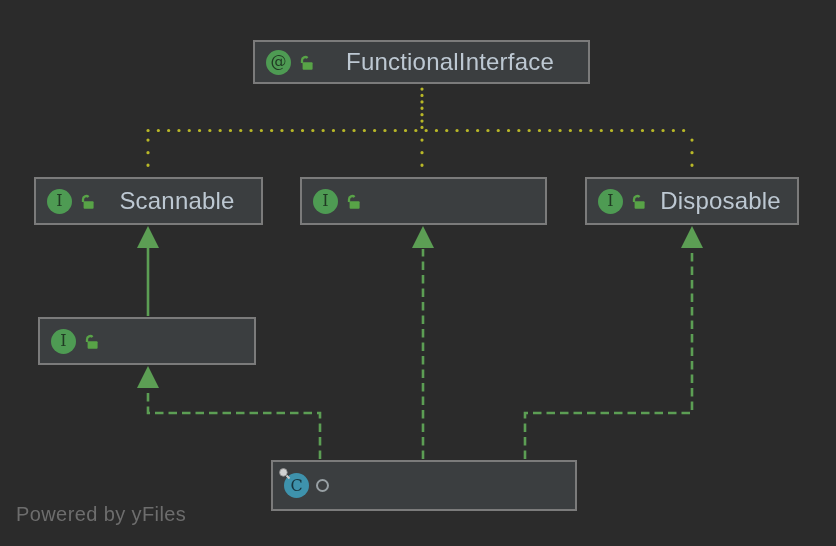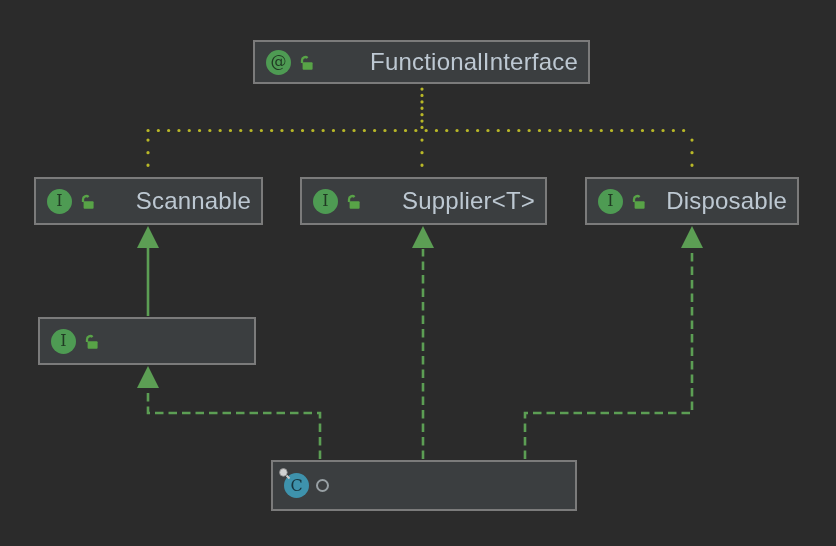--- a/index.html
+++ b/index.html
@@ -14,21 +14,21 @@
   .node{
     position:absolute;
     background:#3b3e40;
     border:2px solid #7b7b7b;
     box-sizing:border-box;
     display:flex;align-items:center;
     padding:0 10px 0 11px;gap:7px;
     color:#bdc8d2;font-size:24px;
     cursor:default;
   }
-  .node .label{flex:1;text-align:right;white-space:nowrap;letter-spacing:0.2px;}
+  .node .label{flex:1;text-align:center;white-space:nowrap;letter-spacing:0.2px;}
   .circle{
     width:25px;height:25px;border-radius:50%;
     display:flex;align-items:center;justify-content:center;
     font-family:"DejaVu Serif", serif;
     font-size:16px;line-height:1;flex:0 0 auto;
     position:relative;
   }
   .circle.green{background:#4e9b53;color:#203a23;}
   .circle.teal{background:#3e92ac;color:#173640;}
   .circle .pin{position:absolute;left:-6px;top:-6px;}
@@ -99,21 +99,20 @@
   </div>
 
   <div class="node" style="left:300px;top:177px;width:247px;height:48px;">
     <span class="circle green">
       <span>I</span>
     </span>
     <svg class="lockicon" width="17" height="17" viewBox="0 0 17 17">
       <path d="M4 9 V6.4 A3.3 3.3 0 0 1 9.6 4" fill="none" stroke="#58a347" stroke-width="2.3"></path>
       <rect x="4.6" y="8.2" width="10" height="7.6" rx="1" fill="#58a347"></rect>
     </svg>
-    <span class="label">Supplier&lt;T&gt;</span>
   </div>
 
   <div class="node" style="left:585px;top:177px;width:214px;height:48px;">
     <span class="circle green">
       <span>I</span>
     </span>
     <svg class="lockicon" width="17" height="17" viewBox="0 0 17 17">
       <path d="M4 9 V6.4 A3.3 3.3 0 0 1 9.6 4" fill="none" stroke="#58a347" stroke-width="2.3"></path>
       <rect x="4.6" y="8.2" width="10" height="7.6" rx="1" fill="#58a347"></rect>
     </svg>
@@ -134,13 +133,14 @@
     <span class="circle teal">
       <span>C</span>
       <svg class="pin" width="14" height="14" viewBox="0 0 14 14">
         <line x1="8.5" y1="8.5" x2="11.5" y2="11.5" stroke="#c9c9c9" stroke-width="2"></line>
         <circle cx="5.4" cy="5.4" r="3.8" fill="#d2d2d2" stroke="#8f8f8f" stroke-width="0.8"></circle>
       </svg>
     </span>
     <span class="ringicon"></span>
   </div>
 
+  <div class="watermark">Powered by yFiles</div>
 </div>
 
 </body></html>

